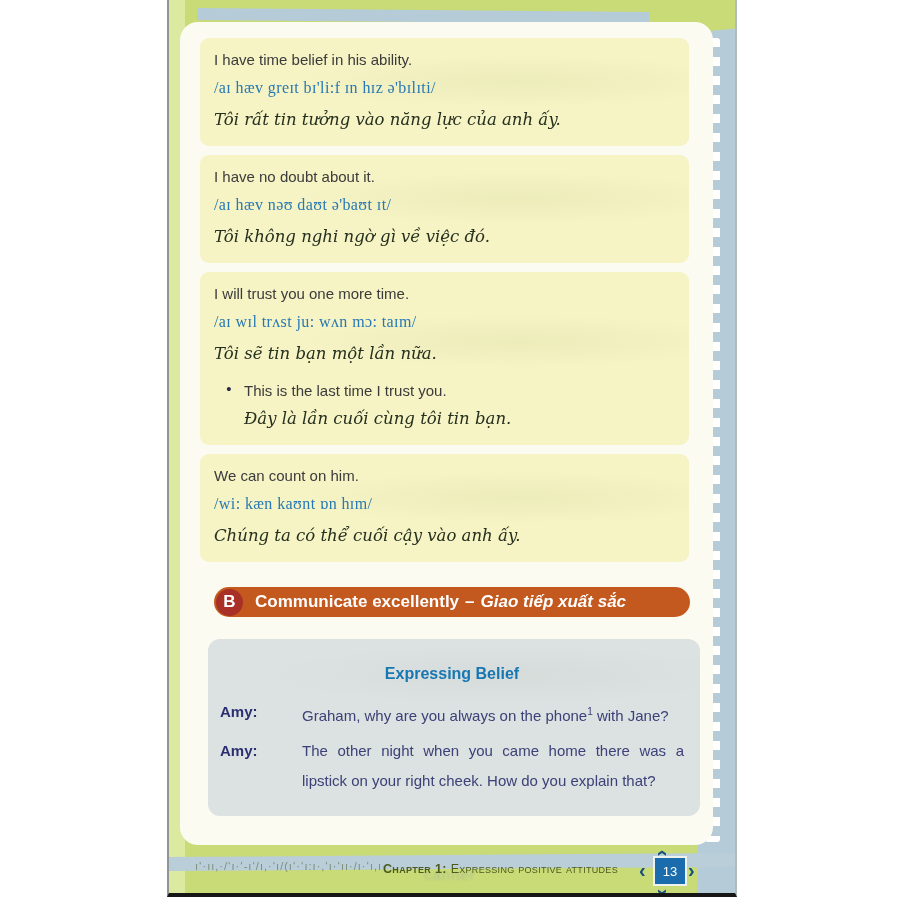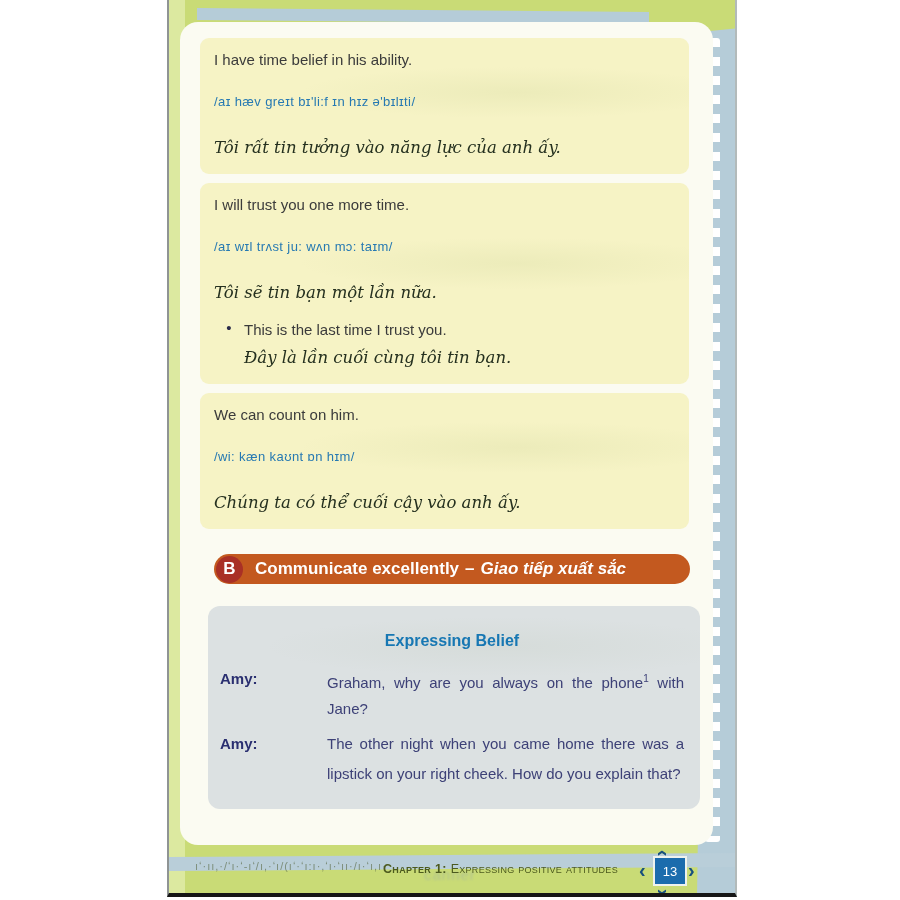--- a/index.html
+++ b/index.html
@@ -19,41 +19,41 @@
   
   .page{position:absolute;left:11px;top:22px;width:533px;height:823px;border-radius:18px;
         background:#fbfbf2;box-sizing:border-box;padding:16px 18px 0 20px;}
   .teeth{position:absolute;left:536px;top:38px;width:15px;height:804px;
          background:repeating-linear-gradient(to bottom,#ffffff 0 9px,rgba(255,255,255,0) 9px 19px);
          border-radius:3px;}
   
   .pblock{background:#f6f3c5;border-radius:9px;padding:9px 14px 10px 14px;margin-bottom:9px;width:461px;
           background-image:radial-gradient(ellipse 220px 26px at 65% 40%,rgba(150,170,90,0.10),rgba(0,0,0,0));}
   .en{font-size:15px;color:#3b3b3b;line-height:22px;margin:2px 0;}
-  .ipa{font-family:Liberation Sans, sans-serif;font-size:13px;color:#2679b2;line-height:30px;
-       letter-spacing:0.4px;margin:16px 0;}
+  .ipa{font-family:Liberation Serif, serif;font-size:16px;color:#2679b2;line-height:30px;
+       letter-spacing:0.4px;margin:2px 0;}
   .vi{font-family:"DejaVu Serif",serif;font-style:italic;font-size:16.5px;color:#25301f;
       line-height:29px;margin:2px 0;}
   .subitem{display:flex;margin-top:10px;}
   .bullet{width:30px;color:#2a2a4a;font-size:15px;line-height:22px;text-align:center;flex-shrink:0;}
   
   .banner{position:relative;margin:25px 0 0 14px;width:476px;height:30px;border-radius:16px;
           background:#c3591f;display:flex;align-items:center;}
   .banner-circle{width:27px;height:27px;border-radius:50%;background:#a93026;color:#ffffff;
                  font-weight:bold;font-size:17px;display:flex;align-items:center;justify-content:center;
                  margin-left:2px;flex-shrink:0;}
   .banner-text{color:#ffffff;font-weight:bold;font-size:17px;margin-left:12px;white-space:nowrap;}
   .banner-text .sep{margin:0 6px;}
   .banner-text .vi-part{font-style:italic;}
   
   .dialog{margin:22px 0 0 8px;width:492px;border-radius:12px;background:#dce1e2;box-sizing:border-box;
           padding:10px 16px 13px 12px;
           background-image:radial-gradient(ellipse 240px 30px at 60% 20%,rgba(140,160,120,0.08),rgba(0,0,0,0));}
   .dialog-title{text-align:center;color:#1777b3;font-weight:bold;font-size:16px;margin:16px 0 16px 0;}
-  .turn{display:flex;margin-bottom:9px;gap:25px;}
+  .turn{display:flex;margin-bottom:9px;}
   .speaker{width:82px;flex-shrink:0;font-weight:bold;color:#2a2f70;font-size:15px;line-height:26px;}
   .utter{flex:1;color:#3d4177;font-size:15px;line-height:26px;text-align:justify;}
   .utter sup{font-size:10px;}
   
   .smudge{position:absolute;left:26px;top:860px;width:252px;font-size:11px;color:#5d6d4a;opacity:0.65;
           filter:blur(0.6px);white-space:nowrap;overflow:hidden;letter-spacing:1px;}
   .camscan{position:absolute;left:255px;top:866px;font-size:15px;color:#9fb0a4;opacity:0.55;
            filter:blur(1px);letter-spacing:1px;}
   .chapter{position:absolute;left:214px;top:862px;color:#4c5a1e;font-size:12.5px;
            font-variant:small-caps;letter-spacing:0.3px;white-space:nowrap;}
@@ -79,20 +79,25 @@
     <div class="teeth"></div>
 
     <div class="page">
 
       <div class="pblock">
         <div class="en">I have time belief in his ability.</div>
         <div class="ipa">/aɪ hæv greɪt bɪ'li:f ɪn hɪz ə'bɪlɪti/</div>
         <div class="vi">Tôi rất tin tưởng vào năng lực của anh ấy.</div>
       </div>
 
+      <div class="pblock">
+        <div class="en">I have no doubt about it.</div>
+        <div class="ipa">/aɪ hæv nəʊ daʊt ə'baʊt ɪt/</div>
+        <div class="vi">Tôi không nghi ngờ gì về việc đó.</div>
+      </div>
 
       <div class="pblock">
         <div class="en">I will trust you one more time.</div>
         <div class="ipa">/aɪ wɪl trʌst ju: wʌn mɔ: taɪm/</div>
         <div class="vi">Tôi sẽ tin bạn một lần nữa.</div>
         <div class="subitem">
           <div class="bullet">•</div>
           <div>
             <div class="en">This is the last time I trust you.</div>
             <div class="vi">Đây là lần cuối cùng tôi tin bạn.</div>

